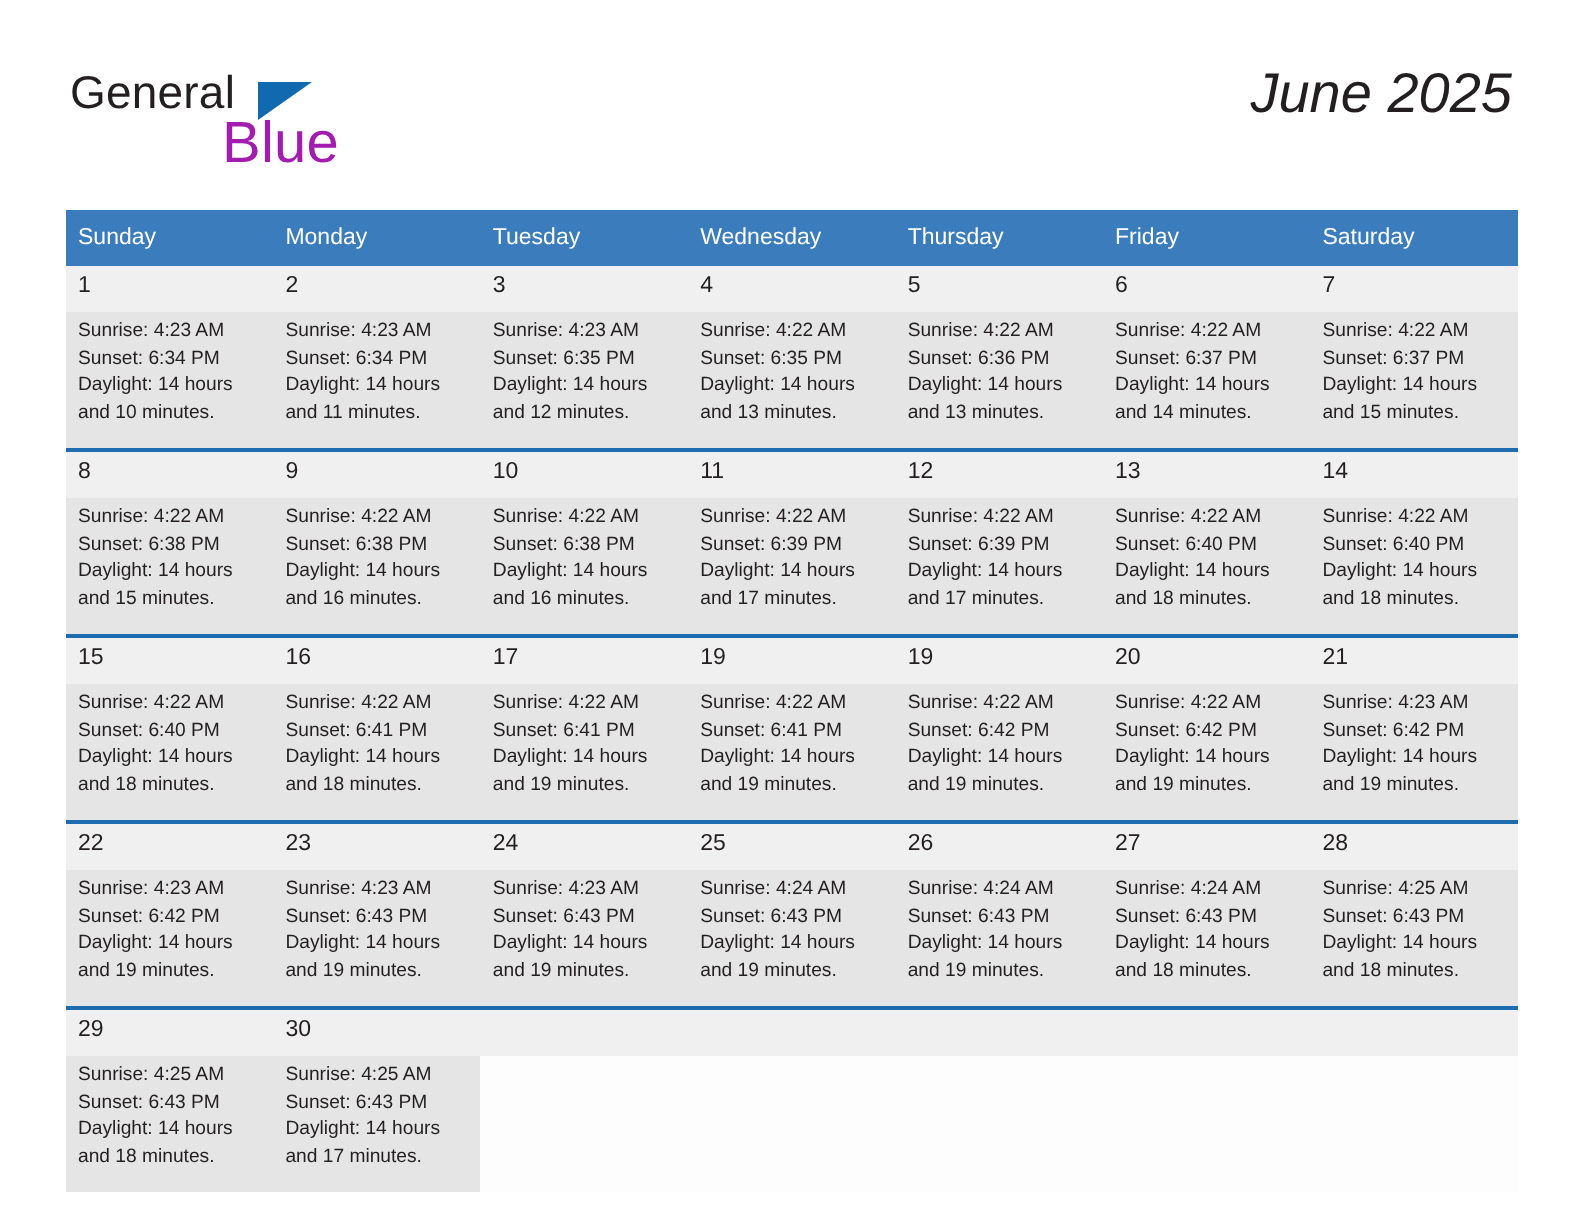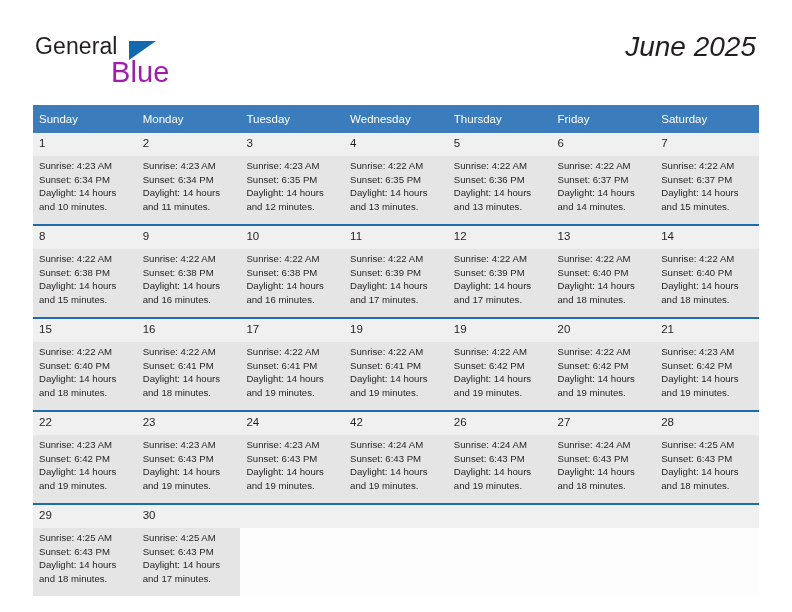--- a/index.html
+++ b/index.html
@@ -351,21 +351,21 @@
         </td>
       </tr>
 
       <tr class="week-sep">
         <td colspan="7"></td>
       </tr>
       <tr class="daynum-row">
         <td>22</td>
         <td>23</td>
         <td>24</td>
-        <td>42</td>
+        <td>25</td>
         <td>26</td>
         <td>27</td>
         <td>28</td>
       </tr>
       <tr class="info-row">
         <td>
           <span class="line">Sunrise: 4:23 AM</span>
           <span class="line">Sunset: 6:42 PM</span>
           <span class="wrap">Daylight: 14 hours</span>
           <span class="wrap">and 19 minutes.</span>

